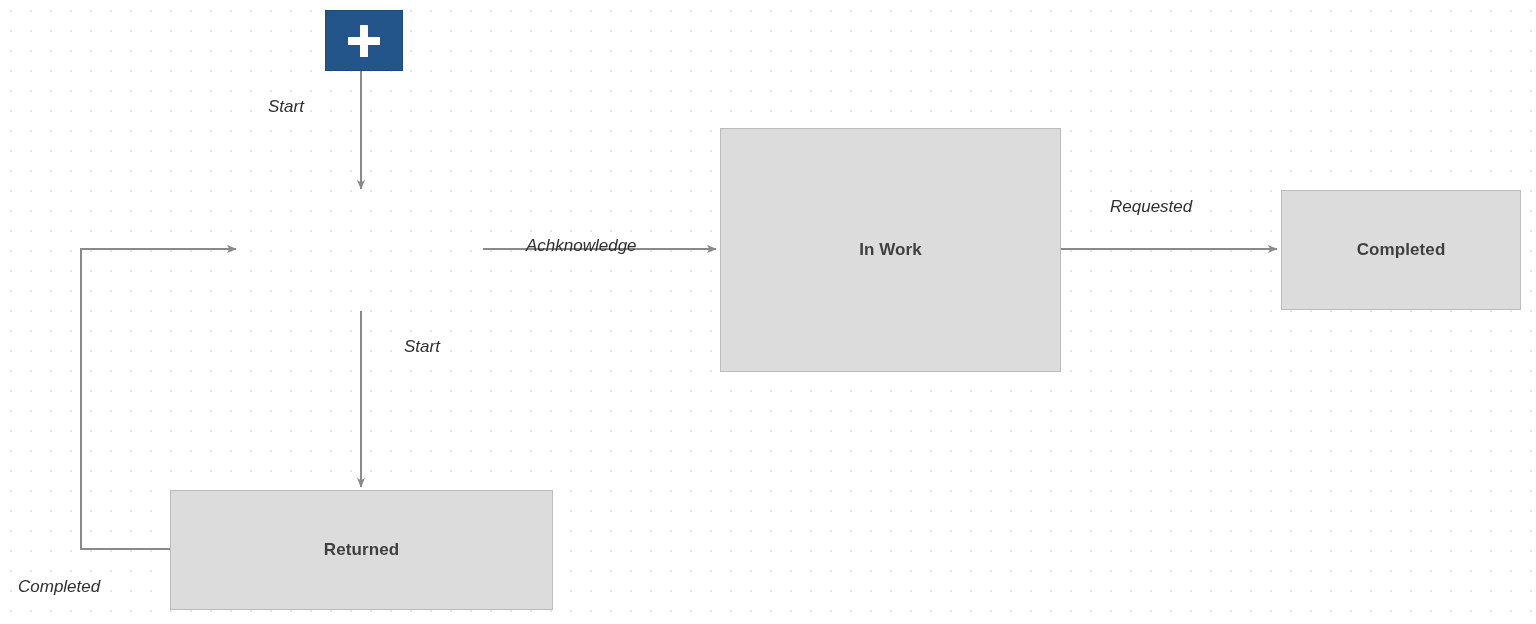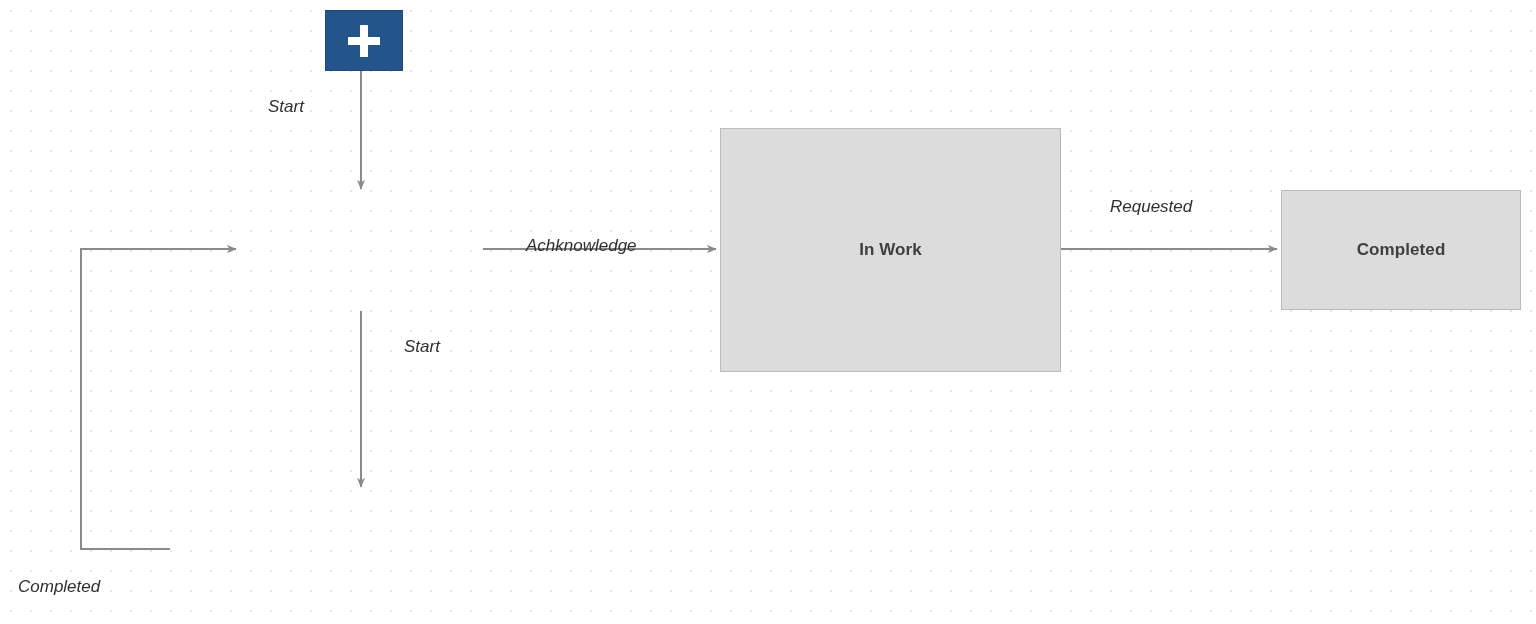--- a/index.html
+++ b/index.html
@@ -126,20 +126,23 @@
 
 
   <div class="node" style="left:720px; top:128px; width:341px; height:244px;">
     <span class="node-label">In Work</span>
   </div>
 
   <div class="node" style="left:1281px; top:190px; width:240px; height:120px;">
     <span class="node-label">Completed</span>
   </div>
 
+  <div class="node" style="left:170px; top:490px; width:383px; height:120px;">
+    <span class="node-label">Returned</span>
+  </div>
 
   <div class="edge-label" style="left:268px; top:98px;">Start</div>
 
   <div class="edge-label" style="left:526px; top:198px;margin-top:39px;">Achknowledge</div>
 
   <div class="edge-label" style="left:1110px; top:198px;">Requested</div>
 
   <div class="edge-label" style="left:404px; top:338px;">Start</div>
 
   <div class="edge-label" style="left:18px; top:578px;">Completed</div>

